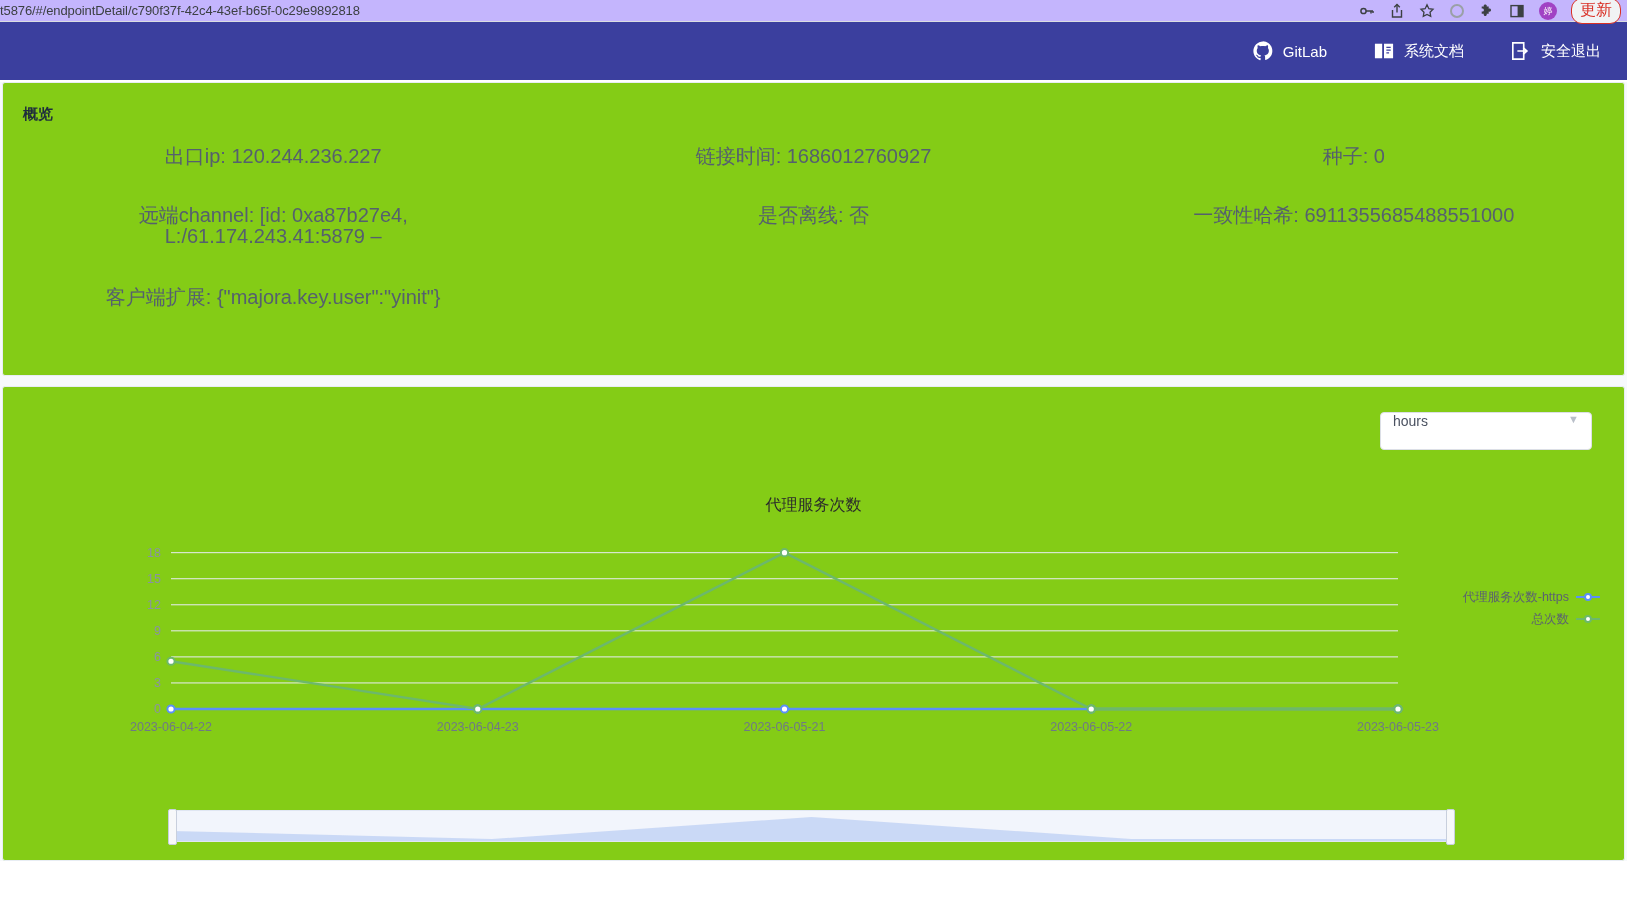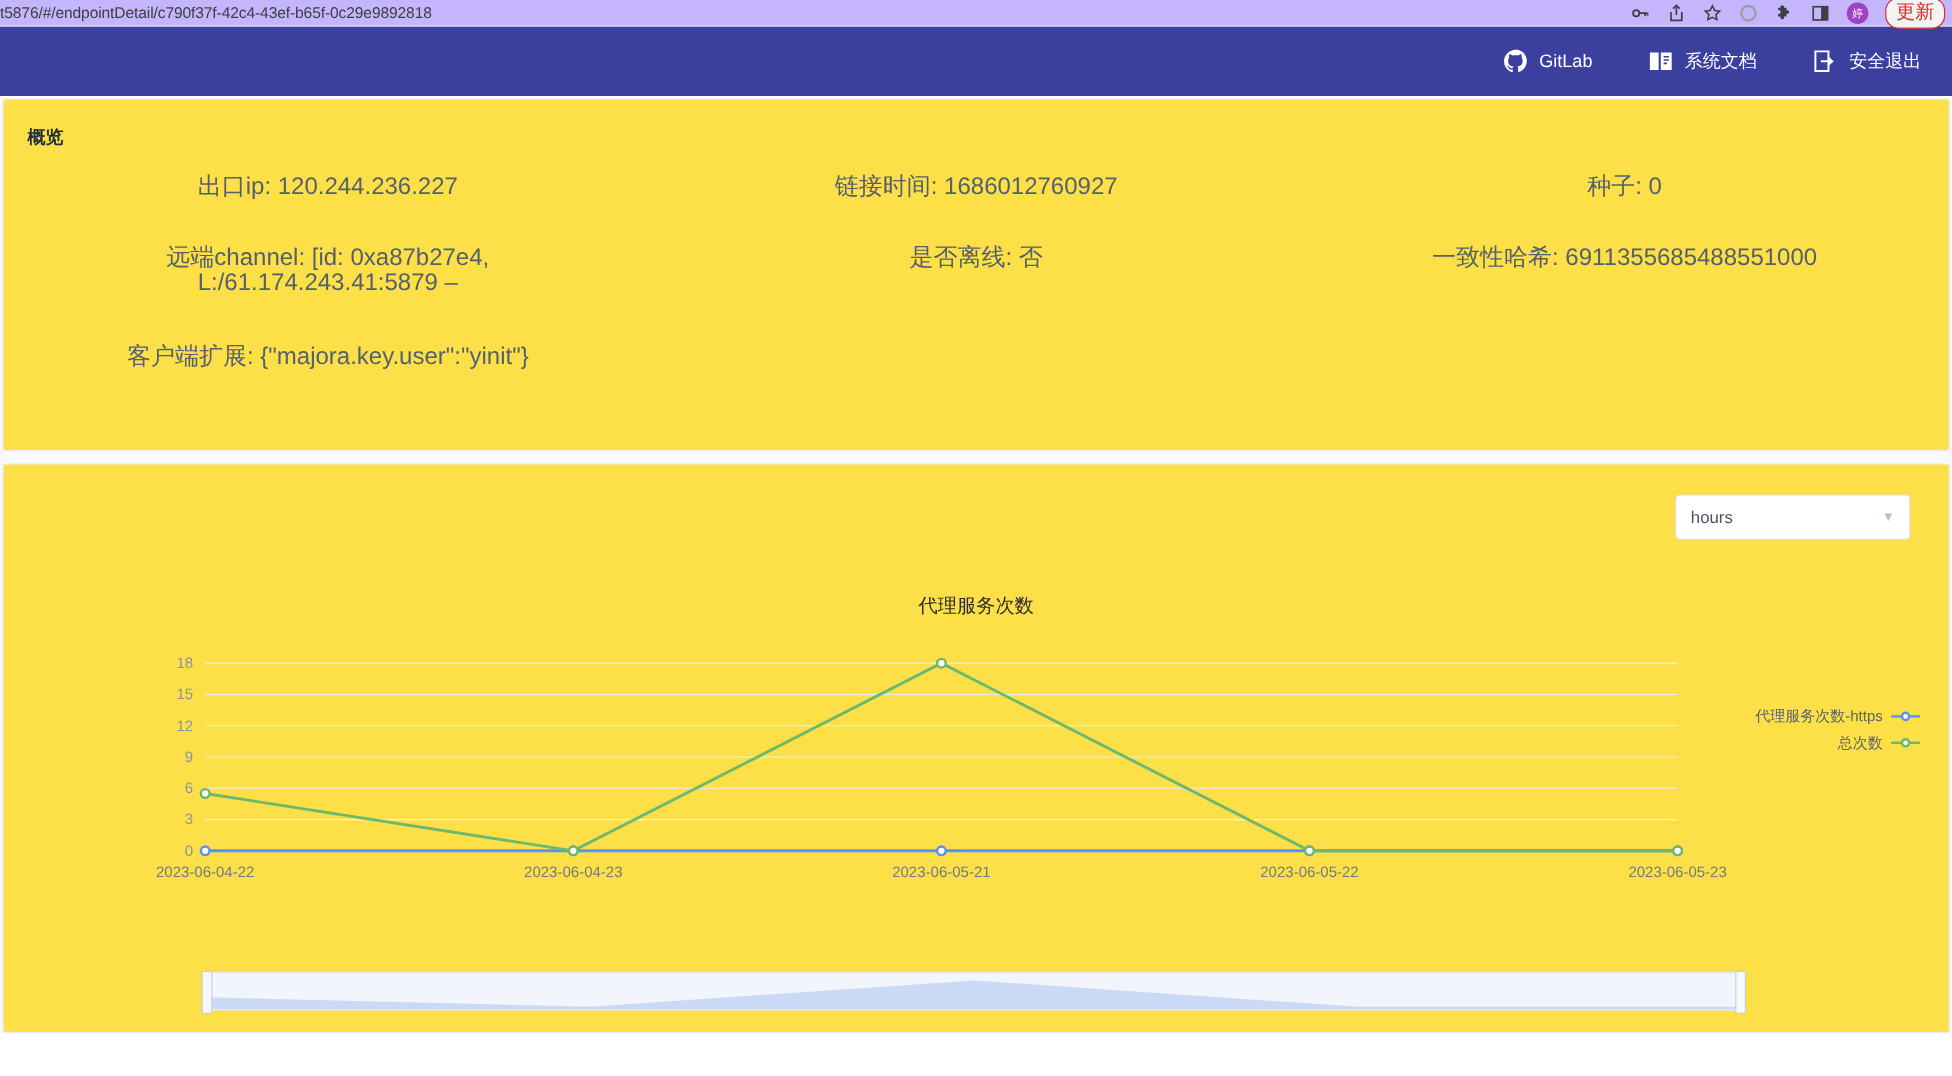--- a/index.html
+++ b/index.html
@@ -51,21 +51,21 @@
   .nav-item {
     display: flex; align-items: center; gap: 9px;
     color: #ffffff; font-size: 15px; margin-left: 46px;
     cursor: pointer;
   }
   .nav-item svg { display: block; }
 
   
   .page { background: #f7f9fc; }
   .card {
-    background: #fde047;
+    background: #84cc16;
     border: 1px solid #e8edf3;
     border-radius: 3px;
     margin: 2px 2px 0 2px;
   }
   .overview-card { height: 294px; position: relative; }
   .card-title {
     font-size: 15px; font-weight: bold; color: #1f2d3d;
     padding: 22px 0 0 20px;
   }
   .kv-grid {
@@ -79,24 +79,24 @@
     line-height: 21px;
   }
   .kv-row2 { padding-top: 38px; }
   .kv-row3 { padding-top: 40px; }
   .kv-multi { line-height: 21px; }
 
   
   .chart-card { height: 475px; position: relative; margin-top: 10px; }
   .select-box {
     position: absolute; top: 25px; right: 32px;
-    width: 196px; height: 38px;
+    width: 212px; height: 38px;
     border: 1px solid #dcdfe6; border-radius: 4px;
     background: #fff;
-    display: flex; align-items: center;
+    display: flex; align-items: flex-start;
     padding: 0 12px; cursor: pointer;
   }
   .select-value { font-size: 14px; color: #4a5160; flex: 1; }
   .select-arrow { color: #b9bfc9; font-size: 11px; }
 
   .chart-title {
     text-align: center; font-size: 16px; font-weight: normal;
     color: #2b2b2b; padding-top: 108px;
   }
 

